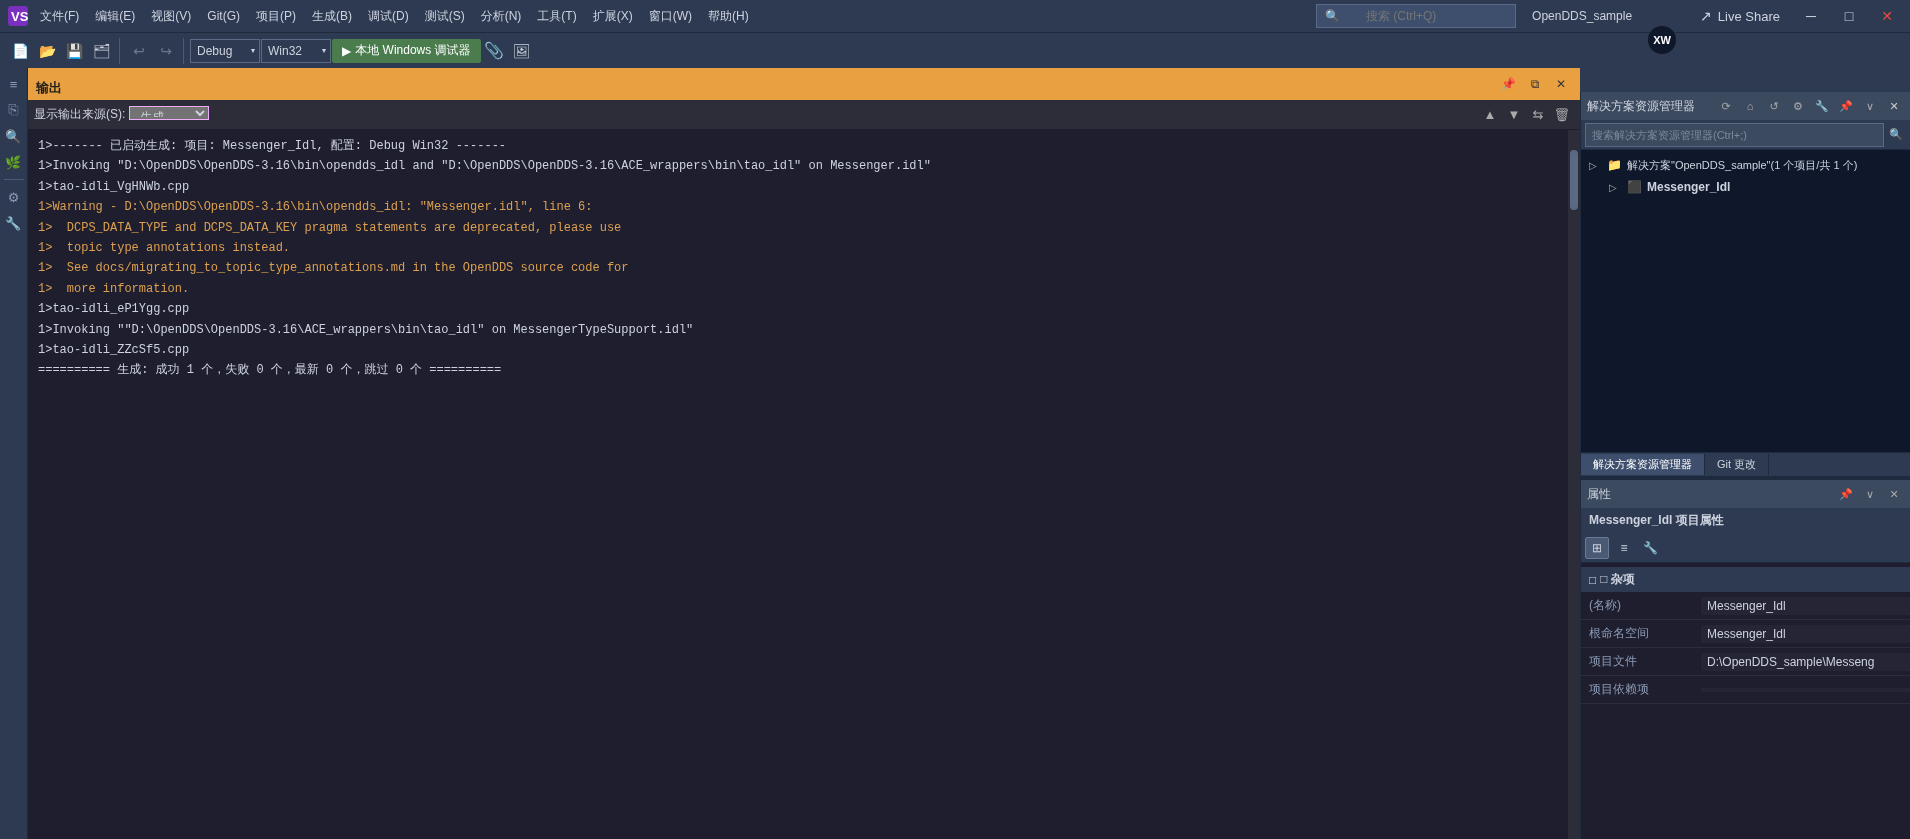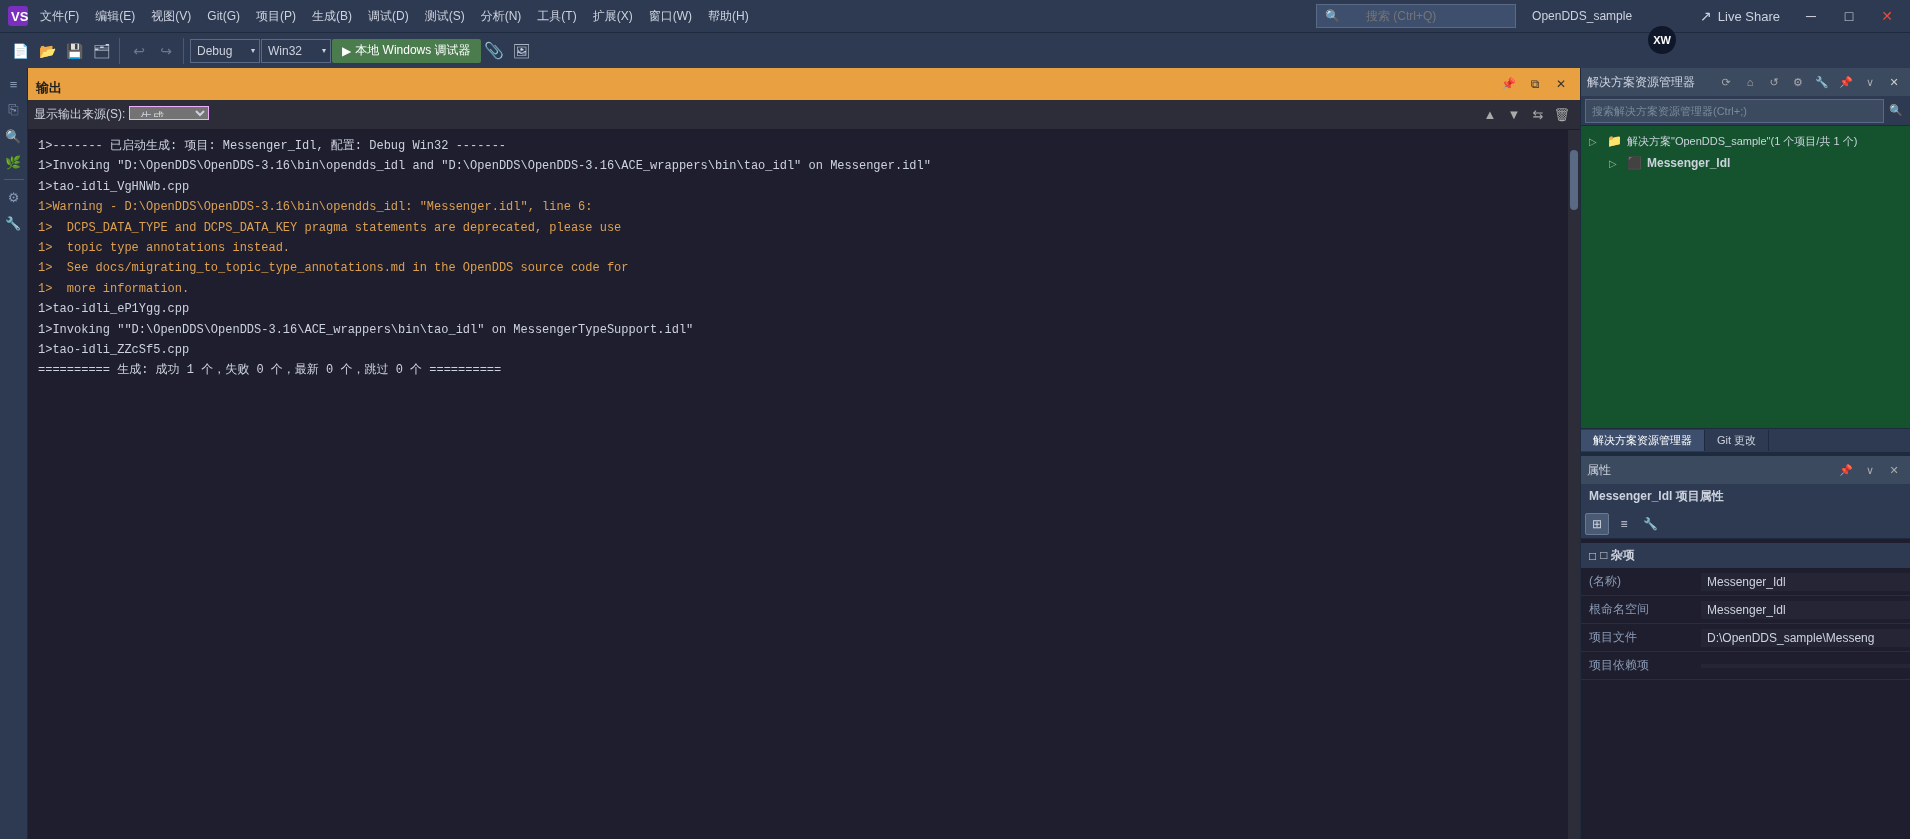--- a/index.html
+++ b/index.html
@@ -51,21 +51,21 @@
     .output-action-btn { width: 24px; height: 22px; display: flex; align-items: center; justify-content: center; cursor: pointer; color: #aaa; border-radius: 2px; font-size: 13px; border: 1px solid transparent; }
     #output-content { flex: 1; background: #1e1e2e; padding: 6px 10px; font-family: 'Consolas', 'Courier New', monospace; font-size: 12px; color: #cdd3de; overflow-y: auto; line-height: 1.7; }
     #output-content .line { white-space: pre-wrap; }
     #output-content .line.warning { color: #dca050; }
     .scrollbar-area { display: flex; flex: 1; overflow: hidden; }
     #output-content { flex: 1; }
     .output-scrollbar { width: 12px; background: #2d2d3a; }
     .output-scrollbar-thumb { width: 8px; height: 60px; background: #5a6a84; border-radius: 4px; margin: 2px auto; margin-top: 20px; }
 
     
-    #right-panel { width: 330px; display: flex; flex-direction: column; background: #14532d; border-left: 1px solid #1e2a3e; }
+    #right-panel { width: 330px; display: flex; flex-direction: column; background: #0f172a; border-left: 1px solid #1e2a3e; margin-top: 24px; }
     
     
     #solution-explorer { flex: 0 0 360px; display: flex; flex-direction: column; }
     #se-titlebar { height: 28px; background: #3c4a60; display: flex; align-items: center; padding: 0 6px; gap: 4px; }
     #se-title { font-size: 12px; color: #cdd3de; flex: 1; }
     .se-tb-btn { width: 20px; height: 20px; display: flex; align-items: center; justify-content: center; cursor: pointer; color: #aaa; border-radius: 2px; font-size: 11px; }
     #se-toolbar { height: 30px; background: #2d3a52; display: flex; align-items: center; padding: 0 4px; gap: 2px; border-bottom: 1px solid #1e2a3e; }
     #se-search { height: 24px; background: #3c4a60; border: 1px solid #5a6a84; color: #cdd3de; padding: 2px 6px; font-size: 11px; flex: 1; }
     #se-search::placeholder { color: #7a8a9a; }
     #se-content { flex: 1; padding: 4px 0; overflow-y: auto; }

